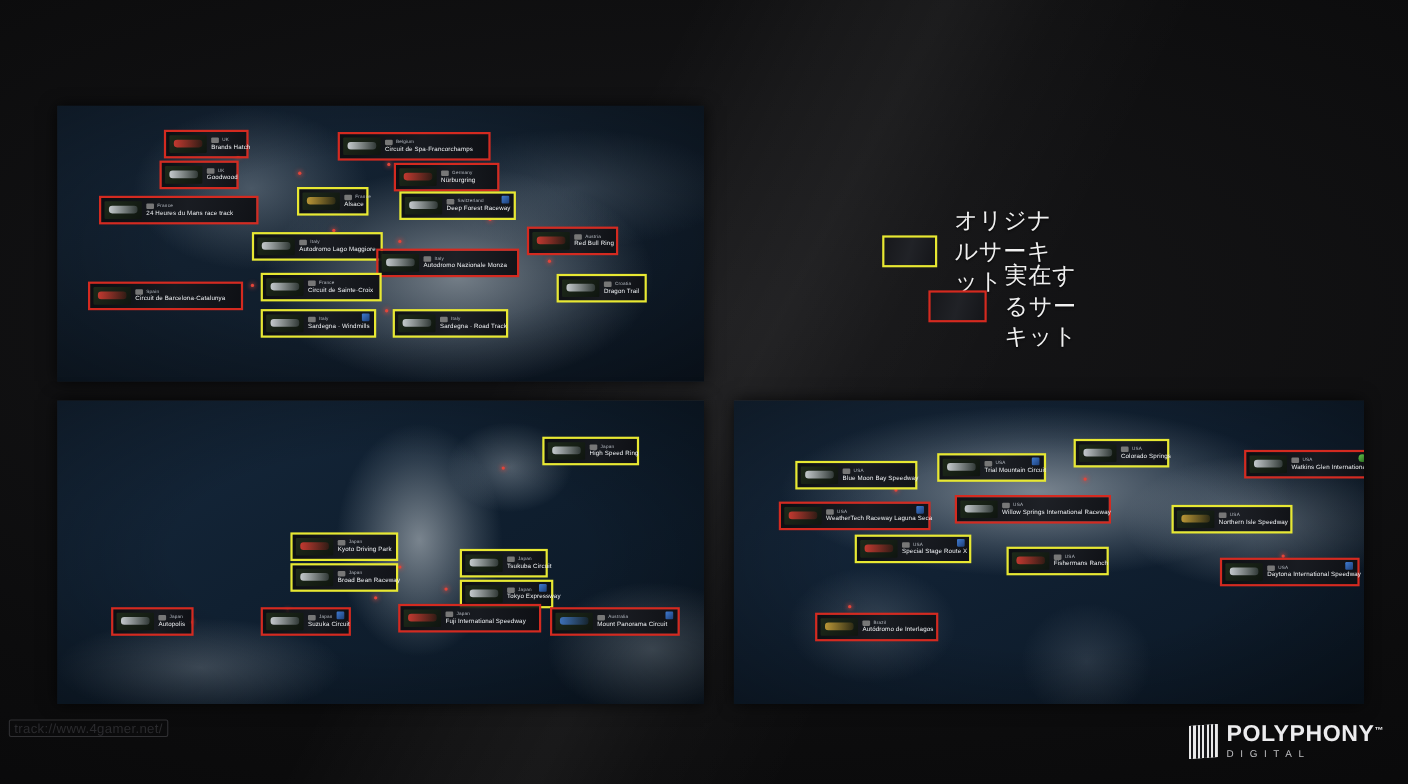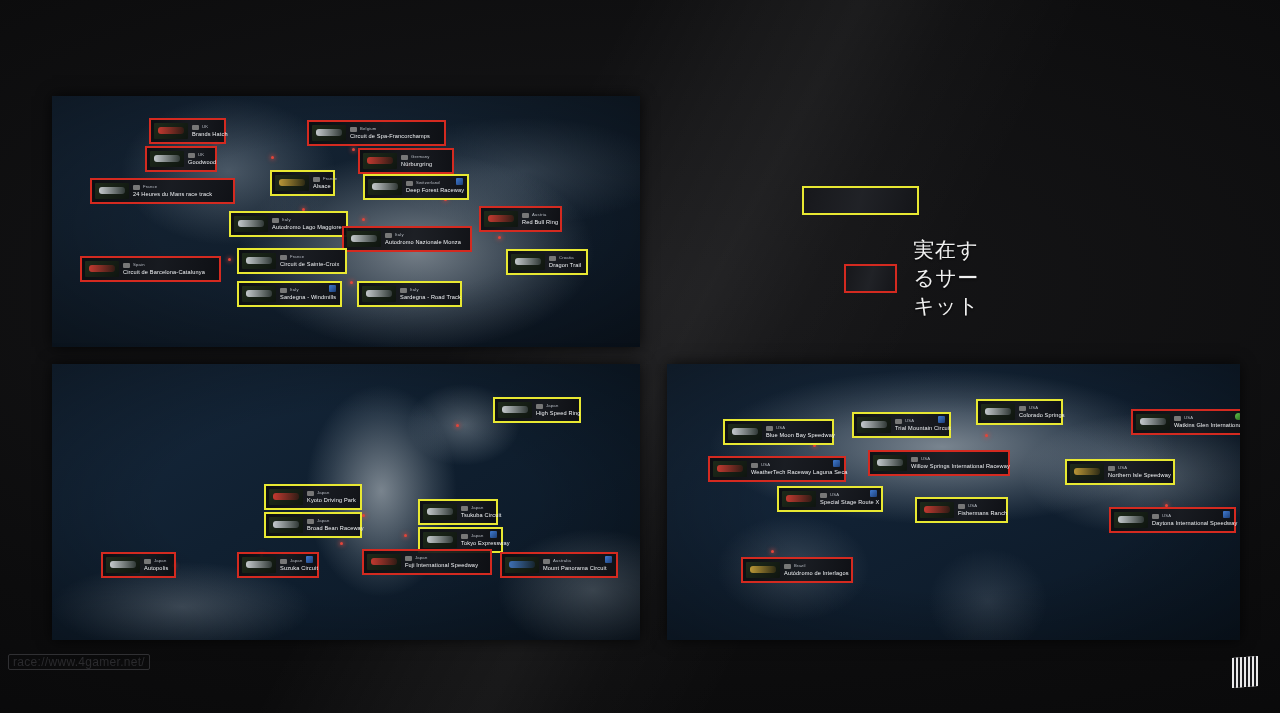--- a/index.html
+++ b/index.html
@@ -585,28 +585,33 @@
             <span>Brazil</span>
           </div>
           <div class="name">Autódromo de Interlagos</div>
         </div>
       </div>
     </div>
 
   <div class="legend">
     <div class="legend-row" style="left:802px;top:186px">
       <div class="legend-swatch"></div>
+      <div class="legend-label">オリジナルサーキット</div>
     </div>
     <div class="legend-row" style="left:844px;top:236px">
       <div class="legend-swatch real"></div>
       <div class="legend-label">実在するサーキット</div>
     </div>
   </div>
 
   <div id="watermark">
-    <div class="wm-url">race://www.4gamer.net/</div>
+    <div class="wm-url">track://www.4gamer.net/</div>
   </div>
 
   <div id="polyphony">
     <div class="poly-mark"></div>
+    <div class="poly-text">
+      <div class="poly-main"><span>POLYPHONY</span><span class="poly-tm">™</span></div>
+      <div class="poly-sub">DIGITAL</div>
+    </div>
   </div>
 
 </div>
 
 </body></html>

